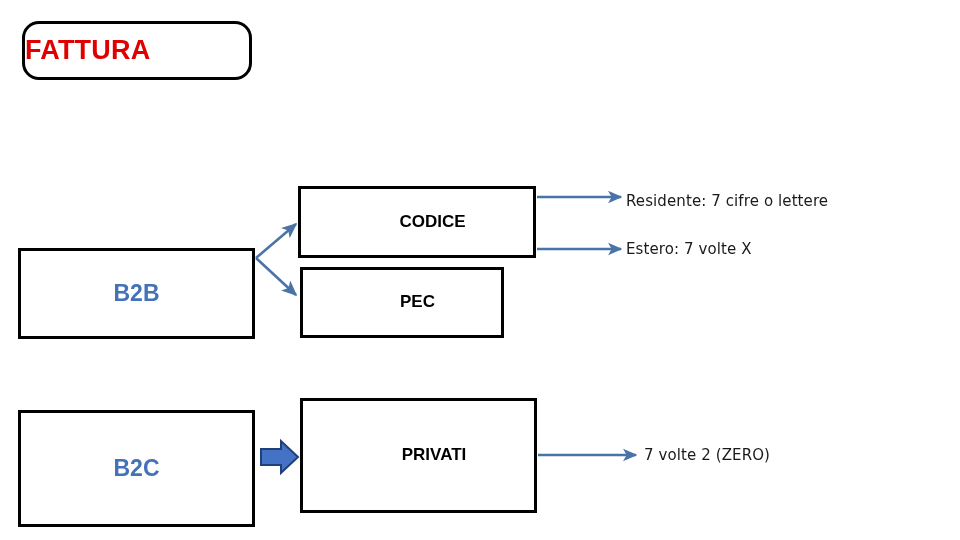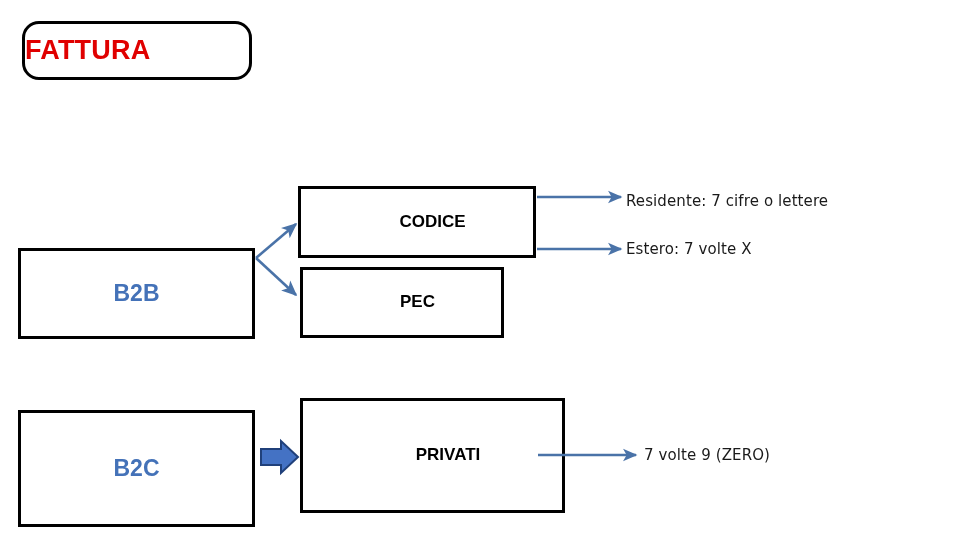--- a/index.html
+++ b/index.html
@@ -62,21 +62,21 @@
     font-weight: bold;
     font-size: 17px;
     line-height: 1.22;
     margin-left: 31px;
   }
 
   #box-b2b  { left: 18px;  top: 200px; width: 237px; height: 91px; margin-top: 48px; }
   #box-b2c  { left: 18px;  top: 376px; width: 237px; height: 117px; margin-top: 34px; }
   #box-cod  { left: 298px; top: 186px; width: 238px; height: 72px;  }
   #box-pec  { left: 300px; top: 267px; width: 204px; height: 71px;  }
-  #box-priv { left: 300px; top: 398px; width: 265px; height: 115px; justify-content: center; }
+  #box-priv { left: 300px; top: 398px; width: 237px; height: 115px; justify-content: center; }
 
   
   .note {
     position: absolute;
     color: #1a1a1a;
     font-family: "DejaVu Sans", sans-serif;
     font-size: 15px;
     font-weight: normal;
     white-space: nowrap;
     letter-spacing: 0.1px;
@@ -121,21 +121,21 @@
   <div class="rect" id="box-b2c">
     <span class="lbl-blue">B2C</span>
   </div>
 
   <div class="rect" id="box-priv">
     <span class="lbl-black">PRIVATI</span>
   </div>
 
   <div class="note" id="note-residente">Residente: 7 cifre o lettere</div>
   <div class="note" id="note-estero">Estero: 7 volte X</div>
-  <div class="note" id="note-zero">7 volte 9 (ZERO)</div>
+  <div class="note" id="note-zero">7 volte 2 (ZERO)</div>
 
   <svg id="connectors" viewBox="0 0 960 540">
     <defs>
       <marker id="ah" markerWidth="7" markerHeight="7" refX="5.4" refY="3" orient="auto" markerUnits="strokeWidth">
         <path d="M0,0.4 L6,3 L0,5.6 L1.5,3 Z" fill="#4A73A8"></path>
       </marker>
     </defs>
 
     <line x1="256" y1="258" x2="296" y2="224" stroke="#4A73A8" stroke-width="2.6" marker-end="url(#ah)"></line>
 

